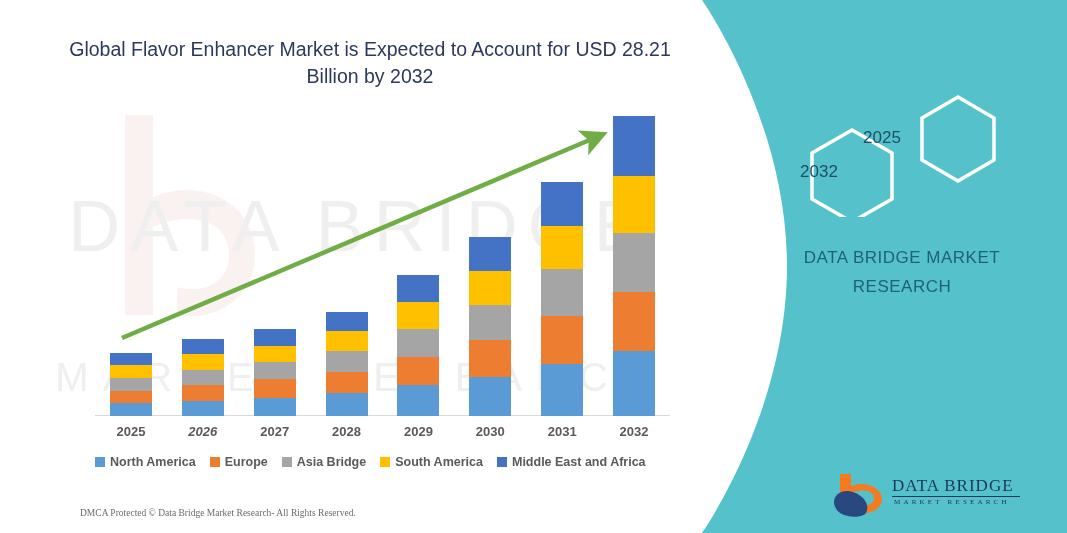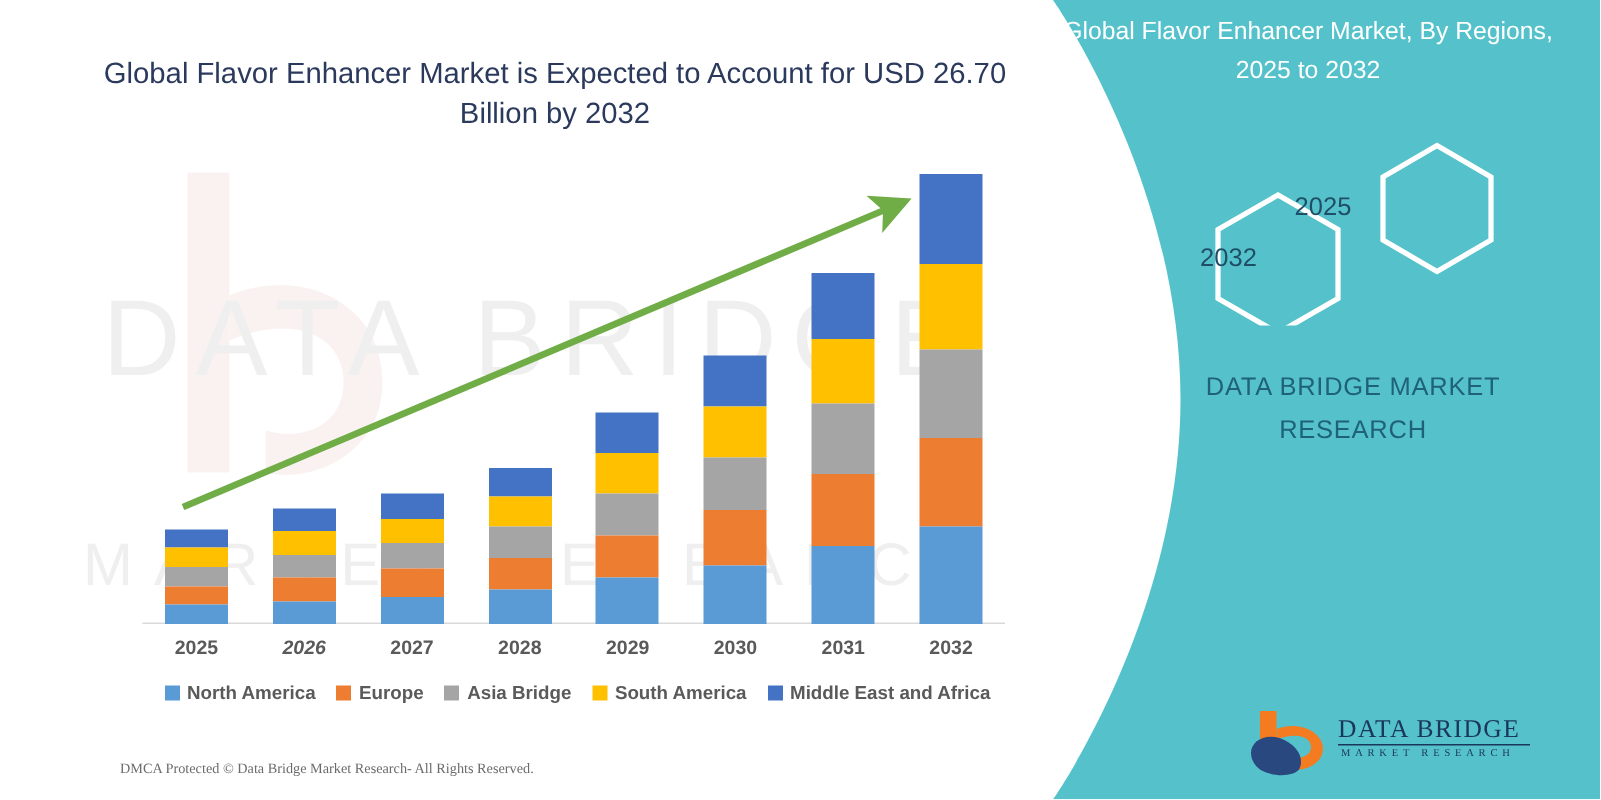--- a/index.html
+++ b/index.html
@@ -126,21 +126,20 @@
     font-weight: bold;
   }
 
   
   .legend {
     position: absolute;
     left: 95px;
     top: 455px;
     width: 580px;
     display: flex;
-    justify-content: center;
     align-items: center;
     gap: 14px;
   }
   .legend-item {
     display: flex;
     align-items: center;
     gap: 5px;
   }
   .legend-swatch {
     width: 10px;
@@ -271,21 +270,21 @@
     <svg class="wm-b" viewBox="0 0 170 230">
       <path d="M20 10 L48 10 L48 210 L20 210 Z" fill="#f7e9e6"></path>
       <path d="M48 92 C 95 72, 150 96, 150 150 C 150 196, 105 218, 72 210 L72 182 C 100 190, 124 176, 124 150 C 124 118, 90 104, 48 122 Z" fill="#f7e9e6"></path>
     </svg>
     <div class="wm-text wm-data">DATA BRIDGE</div>
     <div class="wm-text wm-market">MARKET RESEARCH</div>
   </div>
 
   <div class="left-pane">
 
-    <div class="chart-title">Global Flavor Enhancer Market is Expected to Account for USD 26.70 Billion by 2032</div>
+    <div class="chart-title">Global Flavor Enhancer Market is Expected to Account for USD 28.21 Billion by 2032</div>
 
     <div class="axis-line"></div>
 
     <div class="plot" id="plot">
         <div class="bar" style="left: 14.9375px;">
           <div class="seg" style="height: 12.6857px; background: rgb(91, 155, 213);"></div>
           <div class="seg" style="height: 12.6857px; background: rgb(237, 125, 49);"></div>
           <div class="seg" style="height: 12.6857px; background: rgb(165, 165, 165);"></div>
           <div class="seg" style="height: 12.6857px; background: rgb(255, 192, 0);"></div>
           <div class="seg" style="height: 12.6857px; background: rgb(68, 114, 196);"></div>
@@ -388,21 +387,20 @@
       <span>DMCA Protected © Data Bridge Market Research- All Rights Reserved.</span>
     </div>
   </div>
 
   <div class="right-pane">
     <svg class="teal-shape" viewBox="0 0 400 533" preserveAspectRatio="none">
       <path d="M400,0 L35,0 C 35,0 120,120 120,266 C 120,412 35,533 35,533 L400,533 Z" fill="#55C2CB"></path>
     </svg>
 
     <div class="right-content">
-      <div class="right-title">Global Flavor Enhancer Market, By Regions, 2025 to 2032</div>
 
       <svg class="hex-wrap" viewBox="0 0 280 125">
         <polygon points="196,5 232,26 232,68 196,89 160,68 160,26" fill="none" stroke="#ffffff" stroke-width="3.5"></polygon>
         <polygon points="90,38 130,61 130,107 90,130 50,107 50,61" fill="none" stroke="#ffffff" stroke-width="3.5"></polygon>
       </svg>
       <div class="hex-label hex-2025">2025</div>
       <div class="hex-label hex-2032">2032</div>
 
       <div class="dbmr-text">DATA BRIDGE MARKET RESEARCH</div>
 

